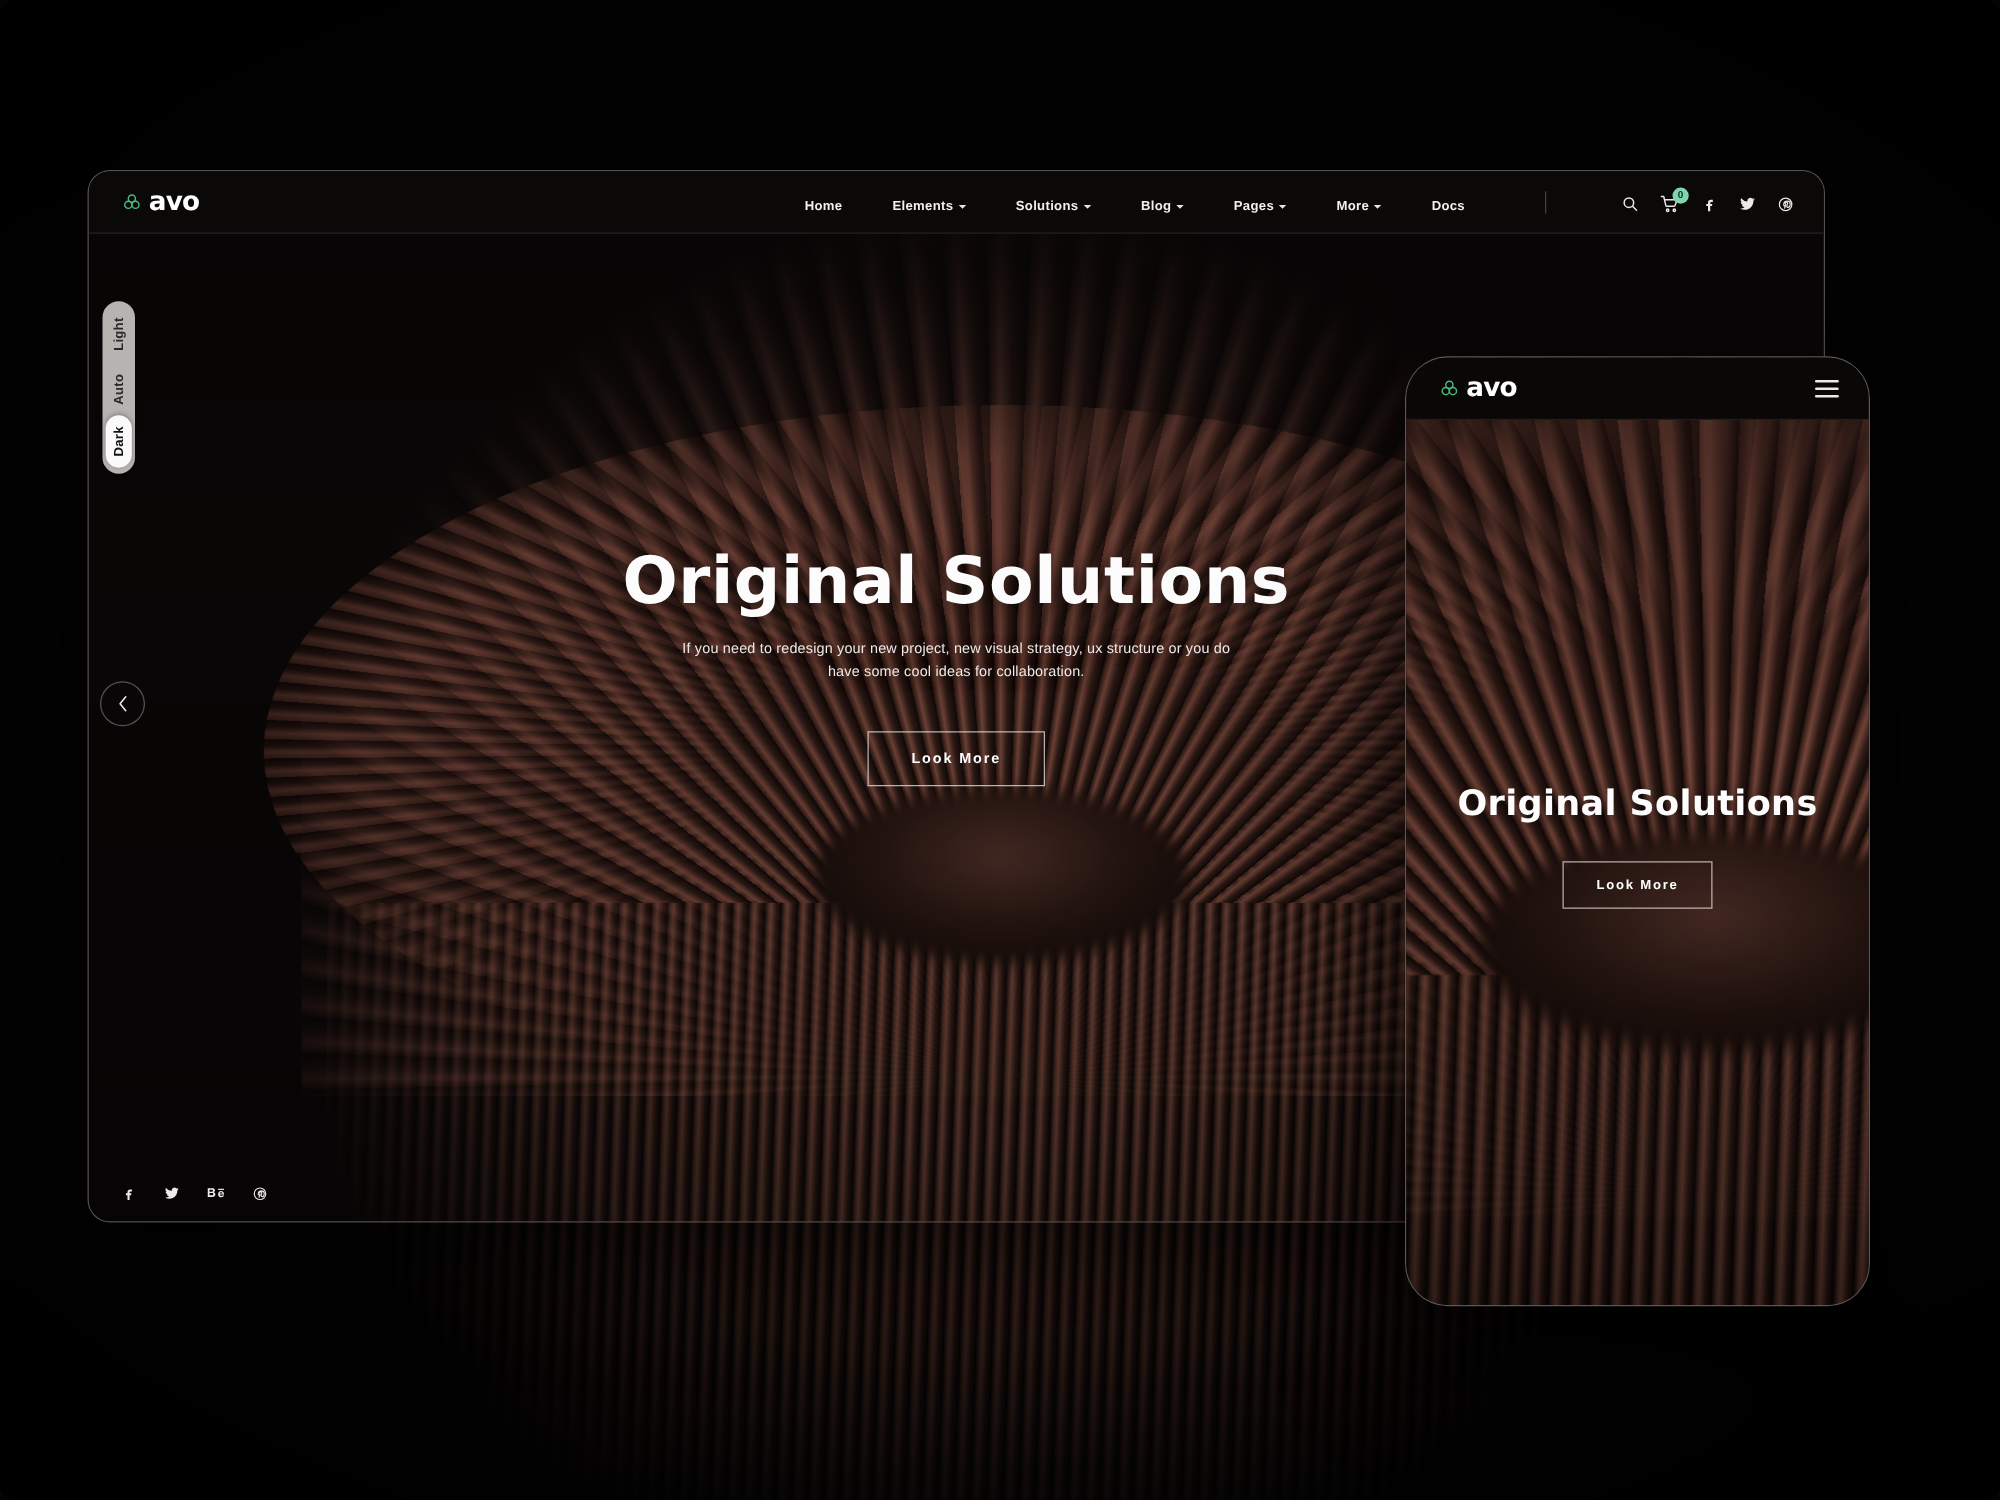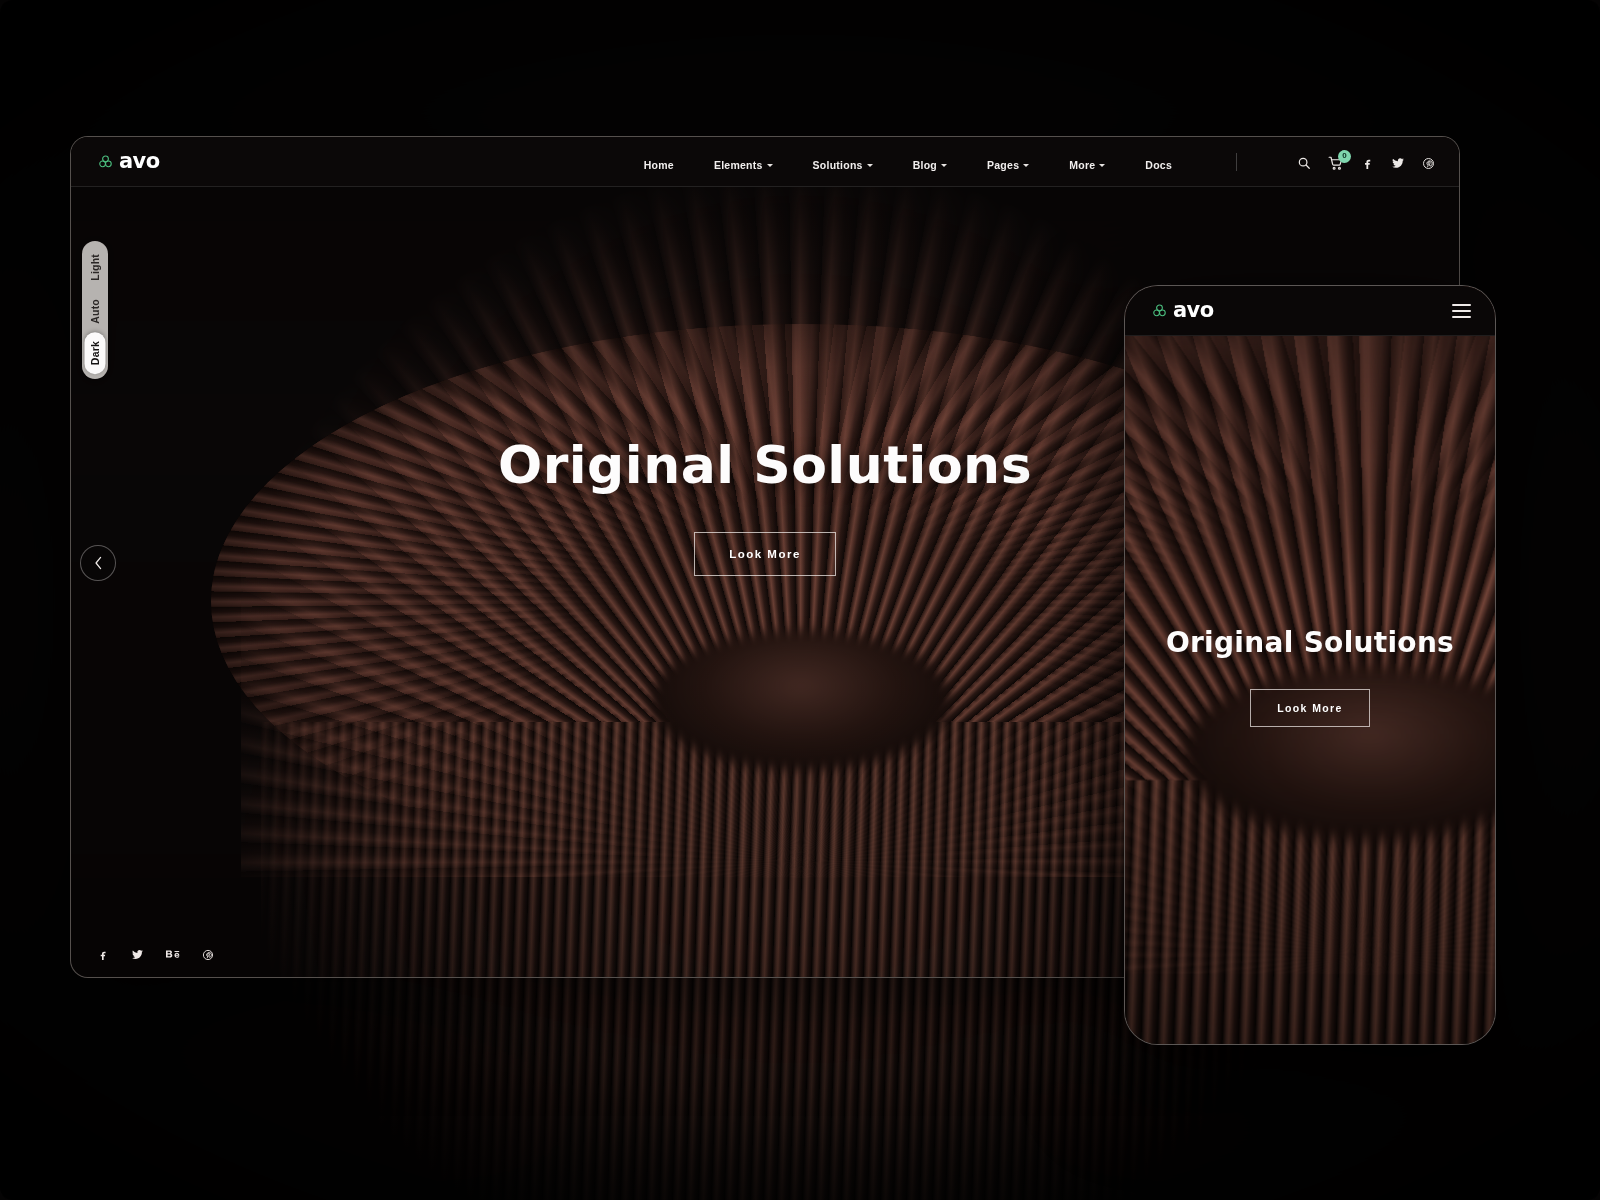--- a/index.html
+++ b/index.html
@@ -507,20 +507,21 @@
       </div>
 
       <div class="carousel-prev">
         <svg width="9" height="14" viewBox="0 0 12 20" fill="none" stroke="currentColor" stroke-width="1.8" stroke-linecap="round" stroke-linejoin="round">
           <polyline points="9,2 2.5,10 9,18"></polyline>
         </svg>
       </div>
 
       <div class="hero">
         <h1 class="hero-title">Original Solutions</h1>
+        <p class="hero-sub">If you need to redesign your new project, new visual strategy, ux structure or you do have some cool ideas for collaboration.</p>
         <div>
           <button class="hero-btn">Look More</button>
         </div>
       </div>
 
       <div class="mock-socials">
         <span class="sico">
           <svg width="12" height="12" viewBox="0 0 24 24" fill="currentColor">
             <path d="M14.5 8.5h2.6V5.3h-2.9c-2.7 0-4.2 1.7-4.2 4.3v1.7H7.4v3.2H10V22h3.3v-7.5h2.6l.4-3.2h-3v-1.4c0-.9.3-1.4 1.2-1.4z"></path>
           </svg>

